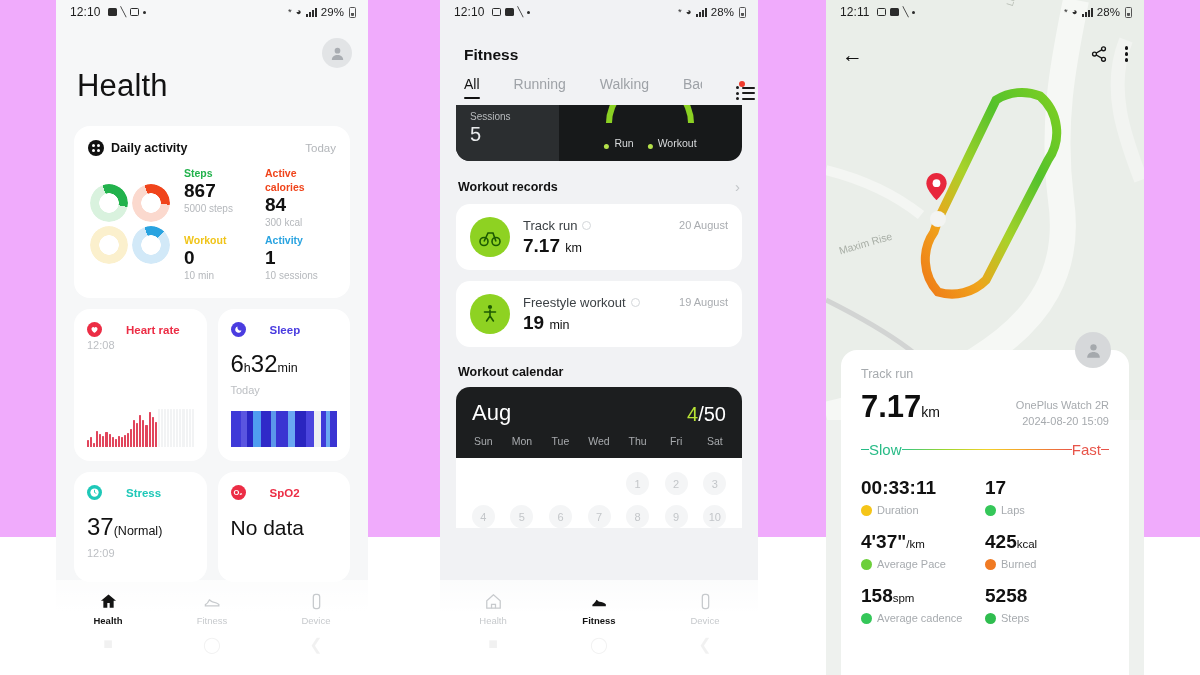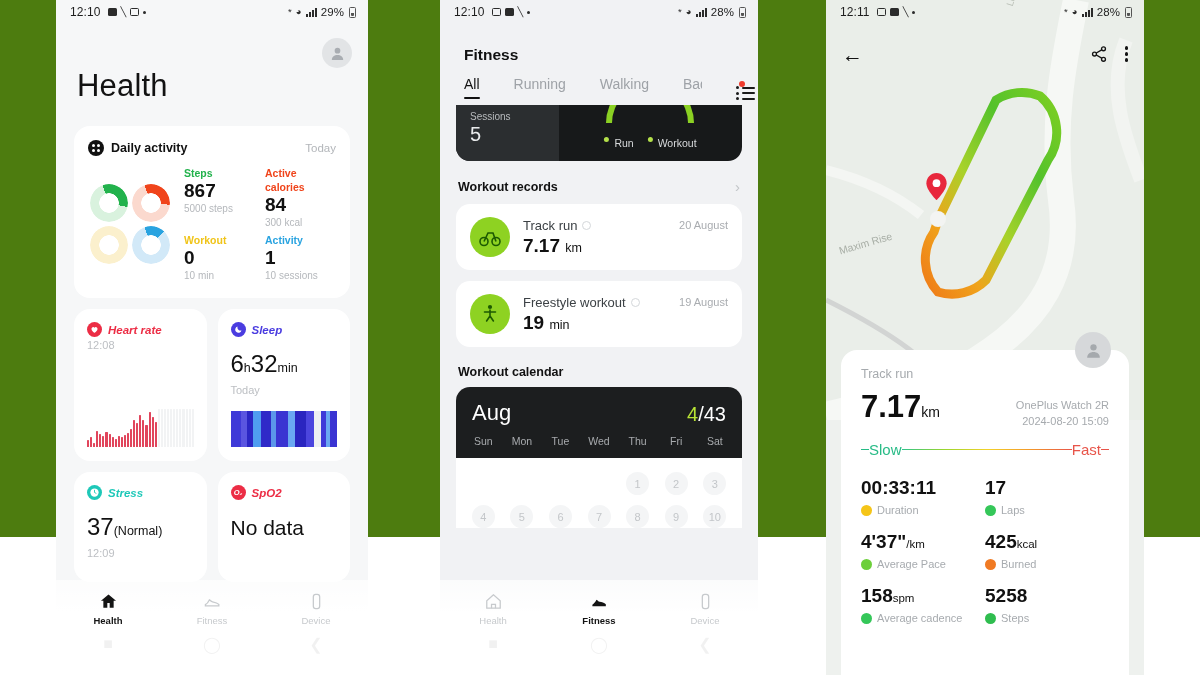--- a/index.html
+++ b/index.html
@@ -2,21 +2,21 @@
 <html><head>
 <meta charset="utf-8">
 <style>
   * { box-sizing: border-box; margin: 0; padding: 0; }
   html, body {
     width: 1200px; height: 675px;
     background: #ffffff;
     font-family: "Liberation Sans", sans-serif;
     overflow: hidden;
   }
-  .stage { position: relative; width: 1200px; height: 537px; background: #4d7c0f; }
+  .stage { position: relative; width: 1200px; height: 537px; background: #f0abfc; }
 
   
   .phone {
     position: absolute; top: 0; height: 675px; overflow: hidden;
   }
   #panel-health  { left: 56px;  width: 312px; background: #f6f7f8; }
   #panel-fitness { left: 440px; width: 318px; background: #f1f2f4; }
   #panel-detail  { left: 826px; width: 318px; background: #eef1ee; }
 
   
@@ -69,21 +69,21 @@
   .ring.r3{left:2px;top:44px;}
   .ring.r4{left:44px;top:44px;}
   .ring{width:38px;height:38px;}
   .metrics{display:grid;grid-template-columns:1fr 1fr;gap:4px 10px;margin-left:12px;flex:1;}
   .m-lbl{font-size:10.5px;font-weight:600;line-height:14px;}
   .m-val{font-size:19px;font-weight:700;color:#111;line-height:22px;}
   .m-sub{font-size:10px;color:#b5b8bc;line-height:13px;}
 
   .row2 { display:flex; gap:11px; margin-top:11px; }
   .mini { flex:1; padding:13px 13px 10px 13px; position:relative; height:152px;}
-  .mini-head{display:flex;align-items:center;gap:6px;font-style:italic;}
+  .mini-head{display:flex;align-items:center;gap:24px;}
   .mini-ico{width:15px;height:15px;border-radius:50%;display:flex;align-items:center;justify-content:center;}
   .mini-ico svg{width:9px;height:9px;fill:#fff;}
   .mini-name{font-size:11.5px;font-weight:600;}
   .mini-big{font-size:24px;font-weight:400;color:#111;margin-top:13px;line-height:27px;}
   .mini-big .u{font-size:12.5px;font-weight:400;color:#111;}
   .mini-time{font-size:11px;color:#bcbfc3;margin-top:2px;}
   .spark{position:absolute;left:13px;right:13px;bottom:14px;height:38px;display:flex;align-items:flex-end;gap:1px;}
   .spark i{flex:1;display:block;border-radius:.5px;}
   .sleepbars{position:absolute;left:13px;right:13px;bottom:14px;height:36px;display:flex;gap:0;}
   .sleepbars i{display:block;height:100%;}
@@ -123,21 +123,21 @@
   .sess-card{
     margin-top:4px;height:56px;border-radius:0 0 14px 14px;overflow:hidden;display:flex;background:#17191a;
   }
   .sess-l{width:36%;background:#2b2e30;padding:6px 0 0 14px;}
   .sess-lbl{font-size:10px;color:#b8bbbe;}
   .sess-val{font-size:20px;color:#e9ebec;font-weight:400;line-height:24px;}
   .sess-r{flex:1;position:relative;}
   .sess-arc{position:absolute;left:50%;transform:translateX(-50%);top:-26px;width:88px;height:44px;
     border-radius:88px 88px 0 0;border:6px solid #8bd123;border-bottom:none;box-sizing:border-box;}
   .sess-legend{position:absolute;left:50%;transform:translateX(-50%);bottom:12px;display:flex;gap:14px;}
-  .lg{display:flex;align-items:flex-start;gap:5px;font-size:10.5px;color:#d8dadc;}
+  .lg{display:flex;align-items:flex-end;gap:5px;font-size:10.5px;color:#d8dadc;}
   .lg i{width:5px;height:5px;border-radius:50%;background:#b4e04a;display:block;}
 
   .sec-head{display:flex;align-items:center;justify-content:space-between;margin:18px 2px 10px 2px;}
   .sec-title{font-size:12.5px;font-weight:700;color:#111;}
   .chev{color:#c2c5c8;font-size:15px;line-height:1;}
 
   .wrec{background:#fff;border-radius:14px;padding:13px 14px;display:flex;align-items:center;gap:13px;margin-bottom:11px;position:relative;}
   .wrec-ico{width:40px;height:40px;border-radius:50%;background:#8ed222;flex:none;display:flex;align-items:center;justify-content:center;}
   .wrec-ico svg{width:24px;height:24px;fill:none;stroke:#1d5a02;stroke-width:1.6;}
   .wrec-name{font-size:13px;color:#3c4145;display:flex;align-items:center;gap:5px;}
@@ -524,21 +524,21 @@
         <span class="wrec-date">19 August</span>
       </div>
 
       <div class="sec-head" style="margin-bottom:8px">
         <span class="sec-title">Workout calendar</span>
       </div>
 
       <div class="cal">
         <div class="cal-top">
           <span class="cal-mon">Aug</span>
-          <span class="cal-cnt"><b>4</b><span>/43</span></span>
+          <span class="cal-cnt"><b>4</b><span>/50</span></span>
         </div>
         <div class="cal-dows">
           <span>Sun</span>
           <span>Mon</span>
           <span>Tue</span>
           <span>Wed</span>
           <span>Thu</span>
           <span>Fri</span>
           <span>Sat</span>
         </div>

